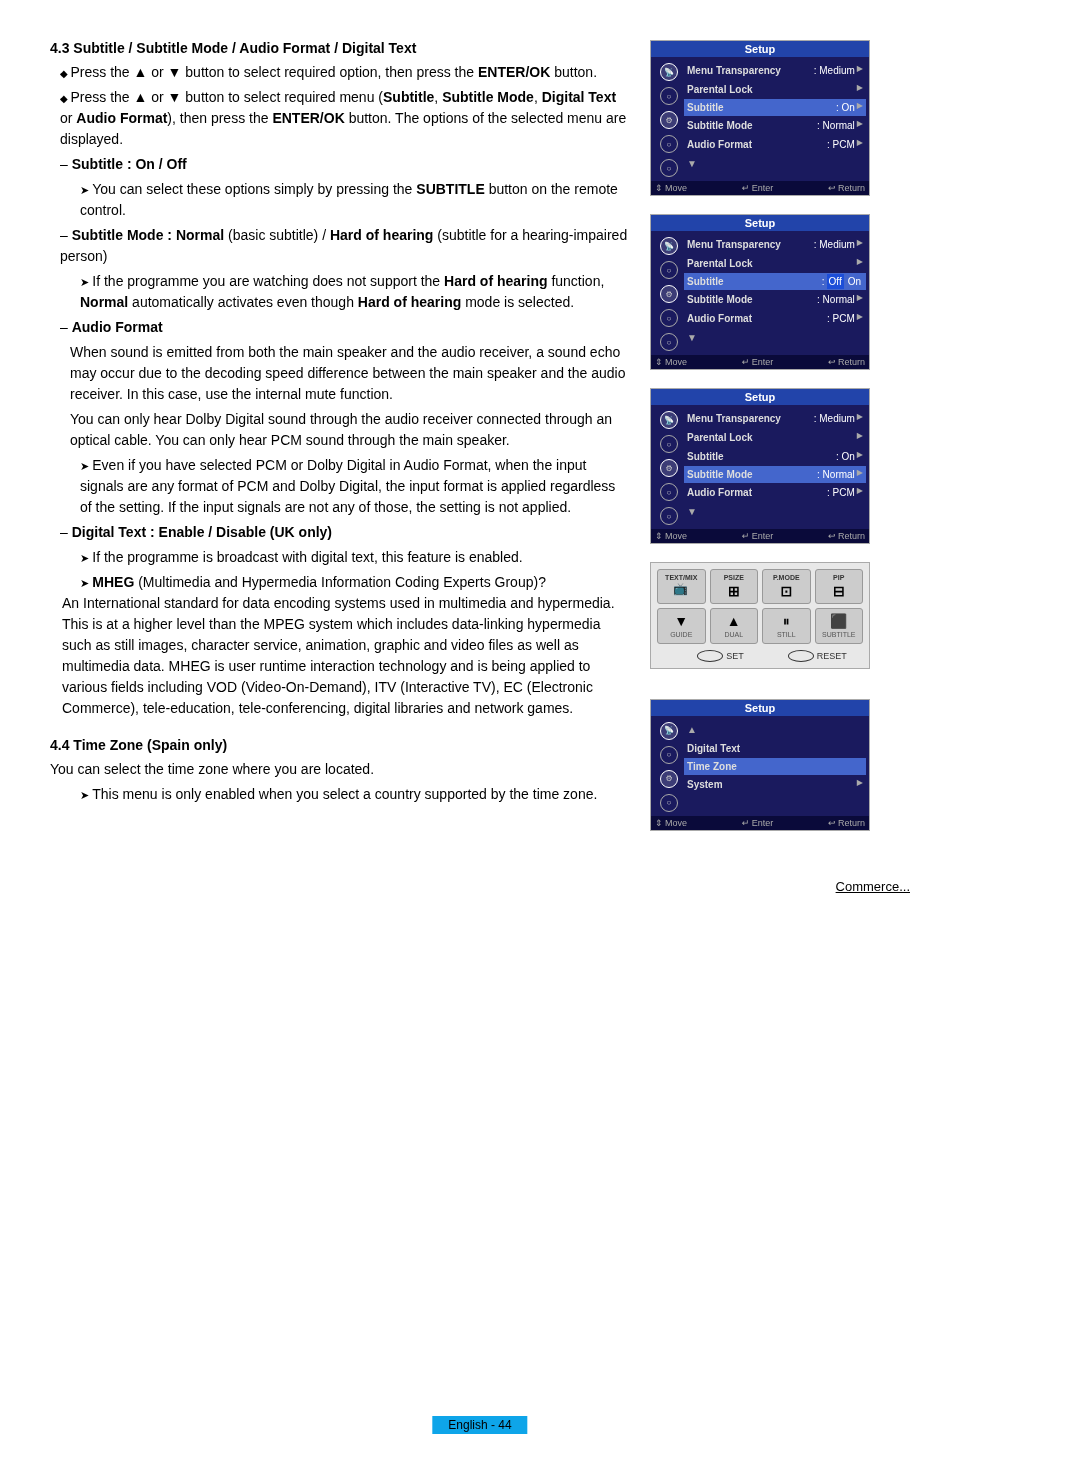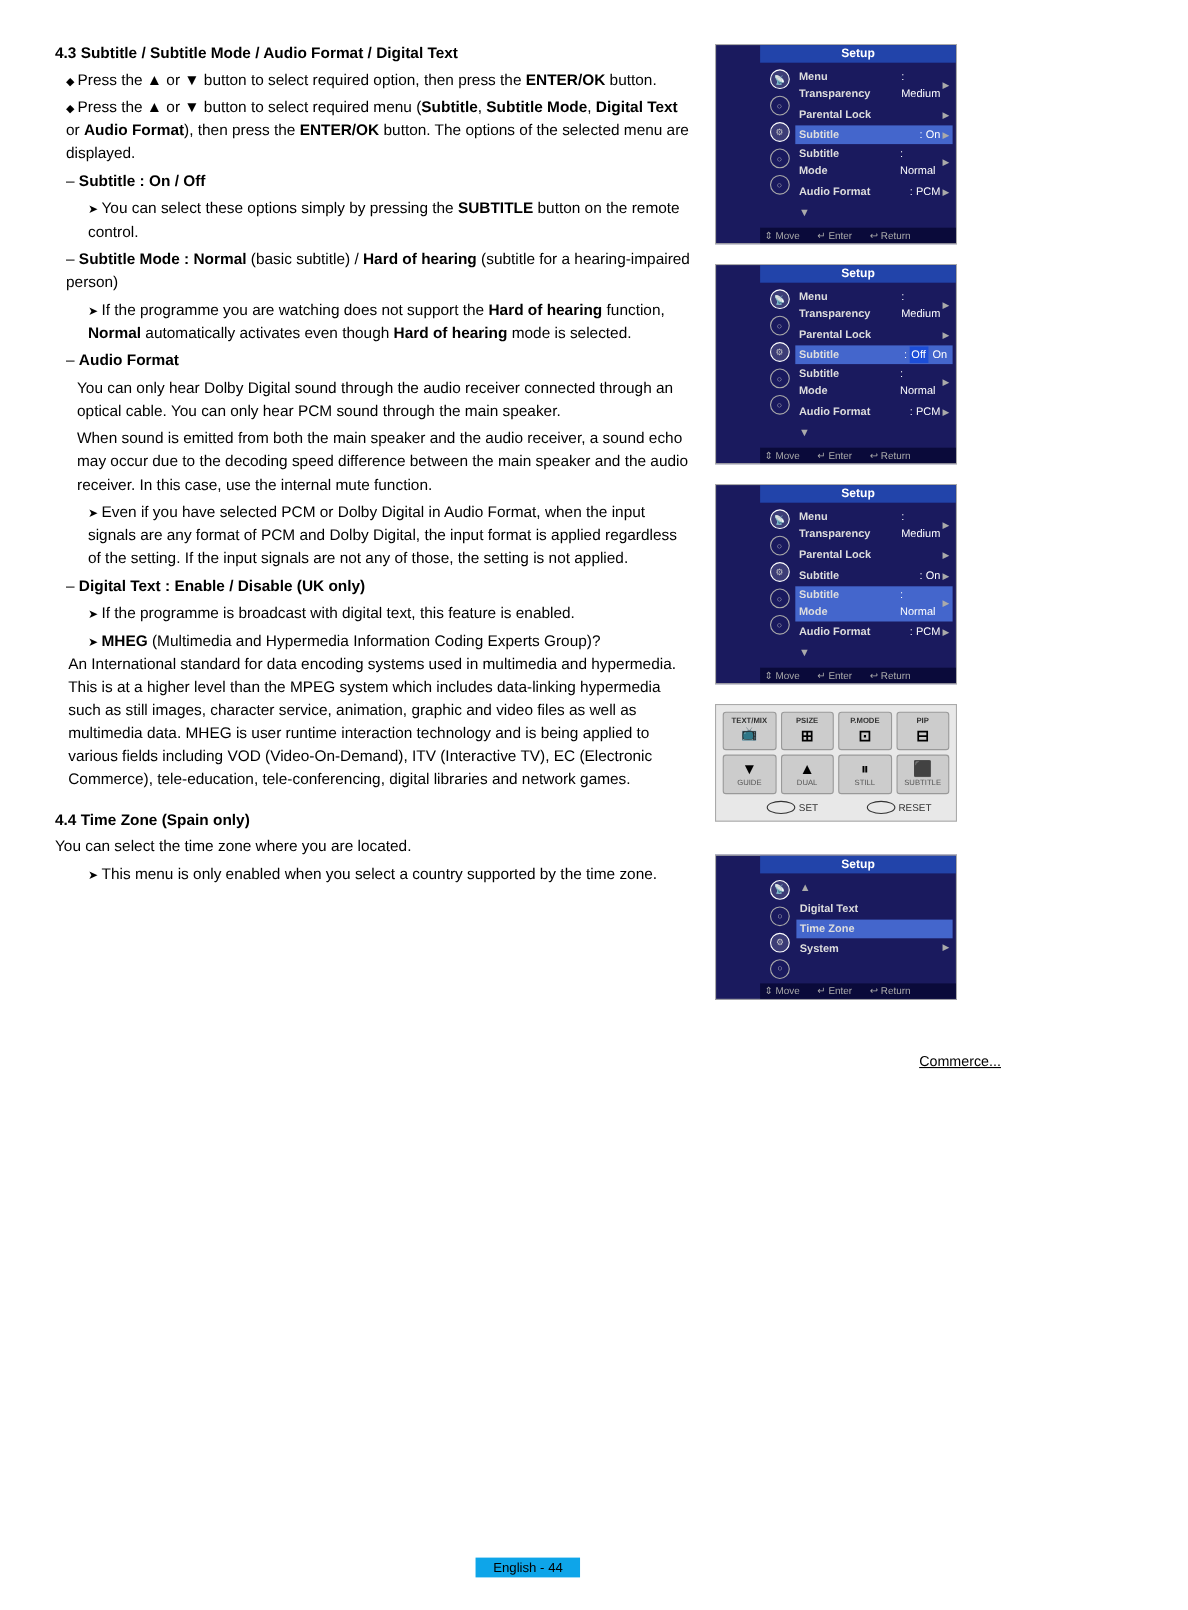--- a/index.html
+++ b/index.html
@@ -49,21 +49,20 @@
     .section-44 { margin-top: 18px; }
 
     
     .setup-panel {
       border: 1px solid #aaa;
       background: #1a1a5e;
       color: #fff;
       font-size: 10px;
       width: 220px;
       margin-bottom: 8px;
-      padding-left: 40px;
     }
     .setup-title-bar {
       background: #2244aa;
       text-align: center;
       padding: 2px 4px;
       font-size: 11px;
       font-weight: bold;
       color: #fff;
     }
     .setup-body {
@@ -104,26 +103,26 @@
       font-size: 10px;
       border-bottom: none;
       line-height: 1.5;
     }
     .setup-row.highlighted {
       background: #4466cc;
       padding: 1px 3px;
       margin: 0 -3px;
     }
     .setup-row .label { color: #ddd; font-weight: bold; }
-    .setup-row .value { color: #fff; display: flex; align-items: center; gap: 2px; margin-left: 28px; }
+    .setup-row .value { color: #fff; display: flex; align-items: flex-start; gap: 2px; margin-left: 28px; }
     .arrow-right { font-size: 8px; color: #aaa; }
     .setup-footer {
       background: #0a0a3a;
       display: flex;
-      justify-content: flex-start;
+      justify-content: space-between;
       gap: 16px;
       padding: 2px 4px;
       font-size: 9px;
       color: #aaa;
     }
     .setup-footer span { display: flex; align-items: center; gap: 2px; }
 
     
     .remote-panel {
       border: 1px solid #aaa;
@@ -224,24 +223,24 @@
         <span class="bold">Subtitle Mode : Normal</span> (basic subtitle) / <span class="bold">Hard of hearing</span> (subtitle for a hearing-impaired person)
       </div>
       <div class="sub-item">
         If the programme you are watching does not support the <span class="bold">Hard of hearing</span> function, <span class="bold">Normal</span> automatically activates even though <span class="bold">Hard of hearing</span> mode is selected.
       </div>
 
       <div class="dash-item">
         <span class="bold">Audio Format</span>
       </div>
       <p style="margin-left:20px; margin-bottom:4px; line-height:1.5;">
-        You can only hear Dolby Digital sound through the audio receiver connected through an optical cable. You can only hear PCM sound through the main speaker.
+        When sound is emitted from both the main speaker and the audio receiver, a sound echo may occur due to the decoding speed difference between the main speaker and the audio receiver. In this case, use the internal mute function.
       </p>
       <p style="margin-left:20px; margin-bottom:4px; line-height:1.5;">
-        When sound is emitted from both the main speaker and the audio receiver, a sound echo may occur due to the decoding speed difference between the main speaker and the audio receiver. In this case, use the internal mute function.
+        You can only hear Dolby Digital sound through the audio receiver connected through an optical cable. You can only hear PCM sound through the main speaker.
       </p>
       <div class="sub-item">
         Even if you have selected PCM or Dolby Digital in Audio Format, when the input signals are any format of PCM and Dolby Digital, the input format is applied regardless of the setting. If the input signals are not any of those, the setting is not applied.
       </div>
 
       <div class="dash-item">
         <span class="bold">Digital Text : Enable / Disable (UK only)</span>
       </div>
       <div class="sub-item">
         If the programme is broadcast with digital text, this feature is enabled.

